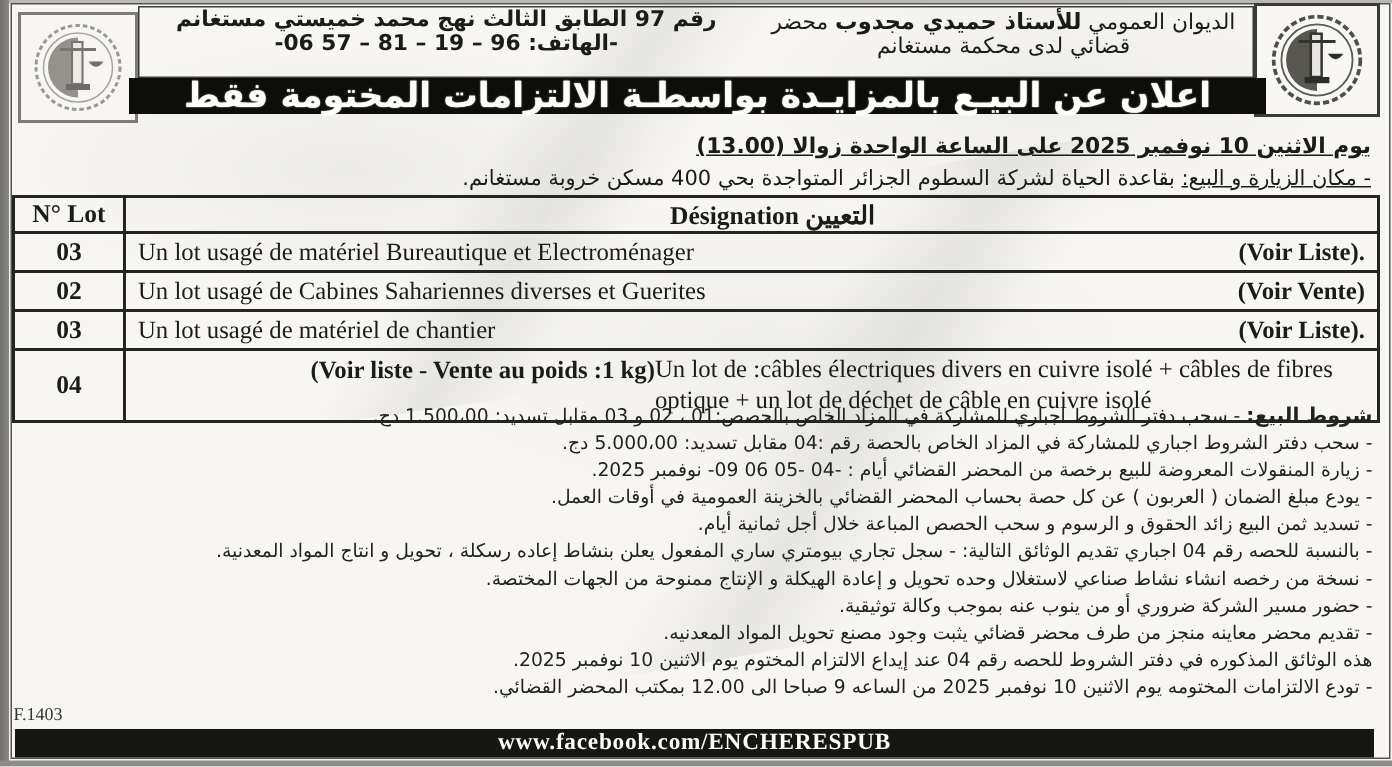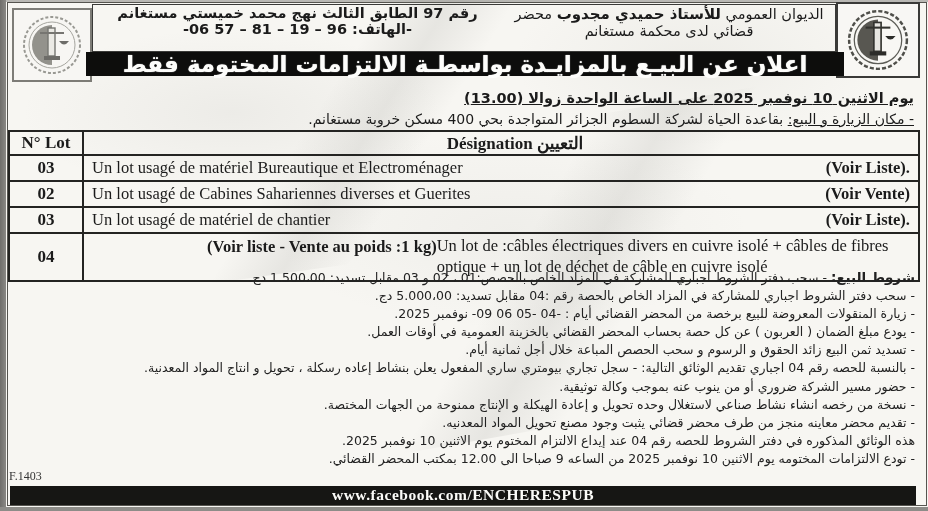--- a/index.html
+++ b/index.html
@@ -164,22 +164,22 @@
     </div>
   </div>
 
   <div class="conds">
     <div><span class="cond-lead">شروط البيع:</span><span> - سحب دفتر الشروط  اجباري للمشاركة في المزاد الخاص بالحصص:01 ، 02 و 03 مقابل تسديد: 1.500،00 دج.</span></div>
     <div>- سحب دفتر الشروط اجباري للمشاركة في المزاد الخاص بالحصة رقم :04 مقابل تسديد: 5.000،00 دج.</div>
     <div>- زيارة المنقولات المعروضة للبيع برخصة من المحضر القضائي أيام : -04 -05 06 09- نوفمبر 2025.</div>
     <div>- يودع مبلغ الضمان ( العربون ) عن كل حصة بحساب المحضر القضائي بالخزينة العمومية في أوقات العمل.</div>
     <div>- تسديد ثمن البيع زائد الحقوق و الرسوم و سحب الحصص المباعة خلال أجل ثمانية أيام.</div>
     <div>- بالنسبة للحصه رقم 04 اجباري تقديم الوثائق التالية: - سجل تجاري بيومتري ساري المفعول يعلن بنشاط إعاده رسكلة ، تحويل و انتاج المواد المعدنية.</div>
+    <div>- نسخة من رخصه انشاء نشاط صناعي لاستغلال وحده تحويل و إعادة الهيكلة و الإنتاج ممنوحة من الجهات المختصة.</div>
     <div>- حضور مسير الشركة ضروري أو من ينوب عنه بموجب وكالة توثيقية.</div>
-    <div>- نسخة من رخصه انشاء نشاط صناعي لاستغلال وحده تحويل و إعادة الهيكلة و الإنتاج ممنوحة من الجهات المختصة.</div>
     <div>- تقديم محضر معاينه منجز من طرف محضر قضائي يثبت وجود مصنع تحويل المواد المعدنيه.</div>
     <div>هذه الوثائق  المذكوره في دفتر الشروط للحصه رقم 04 عند إيداع الالتزام المختوم يوم الاثنين 10 نوفمبر 2025.</div>
     <div>- تودع  الالتزامات المختومه يوم الاثنين 10 نوفمبر 2025 من الساعه 9 صباحا الى 12.00 بمكتب المحضر القضائي.</div>
   </div>
 
   <div class="ref">F.1403</div>
   <div class="fb-bar">
       <span>www.facebook.com/ENCHERESPUB</span>
     </div>
 </div>

